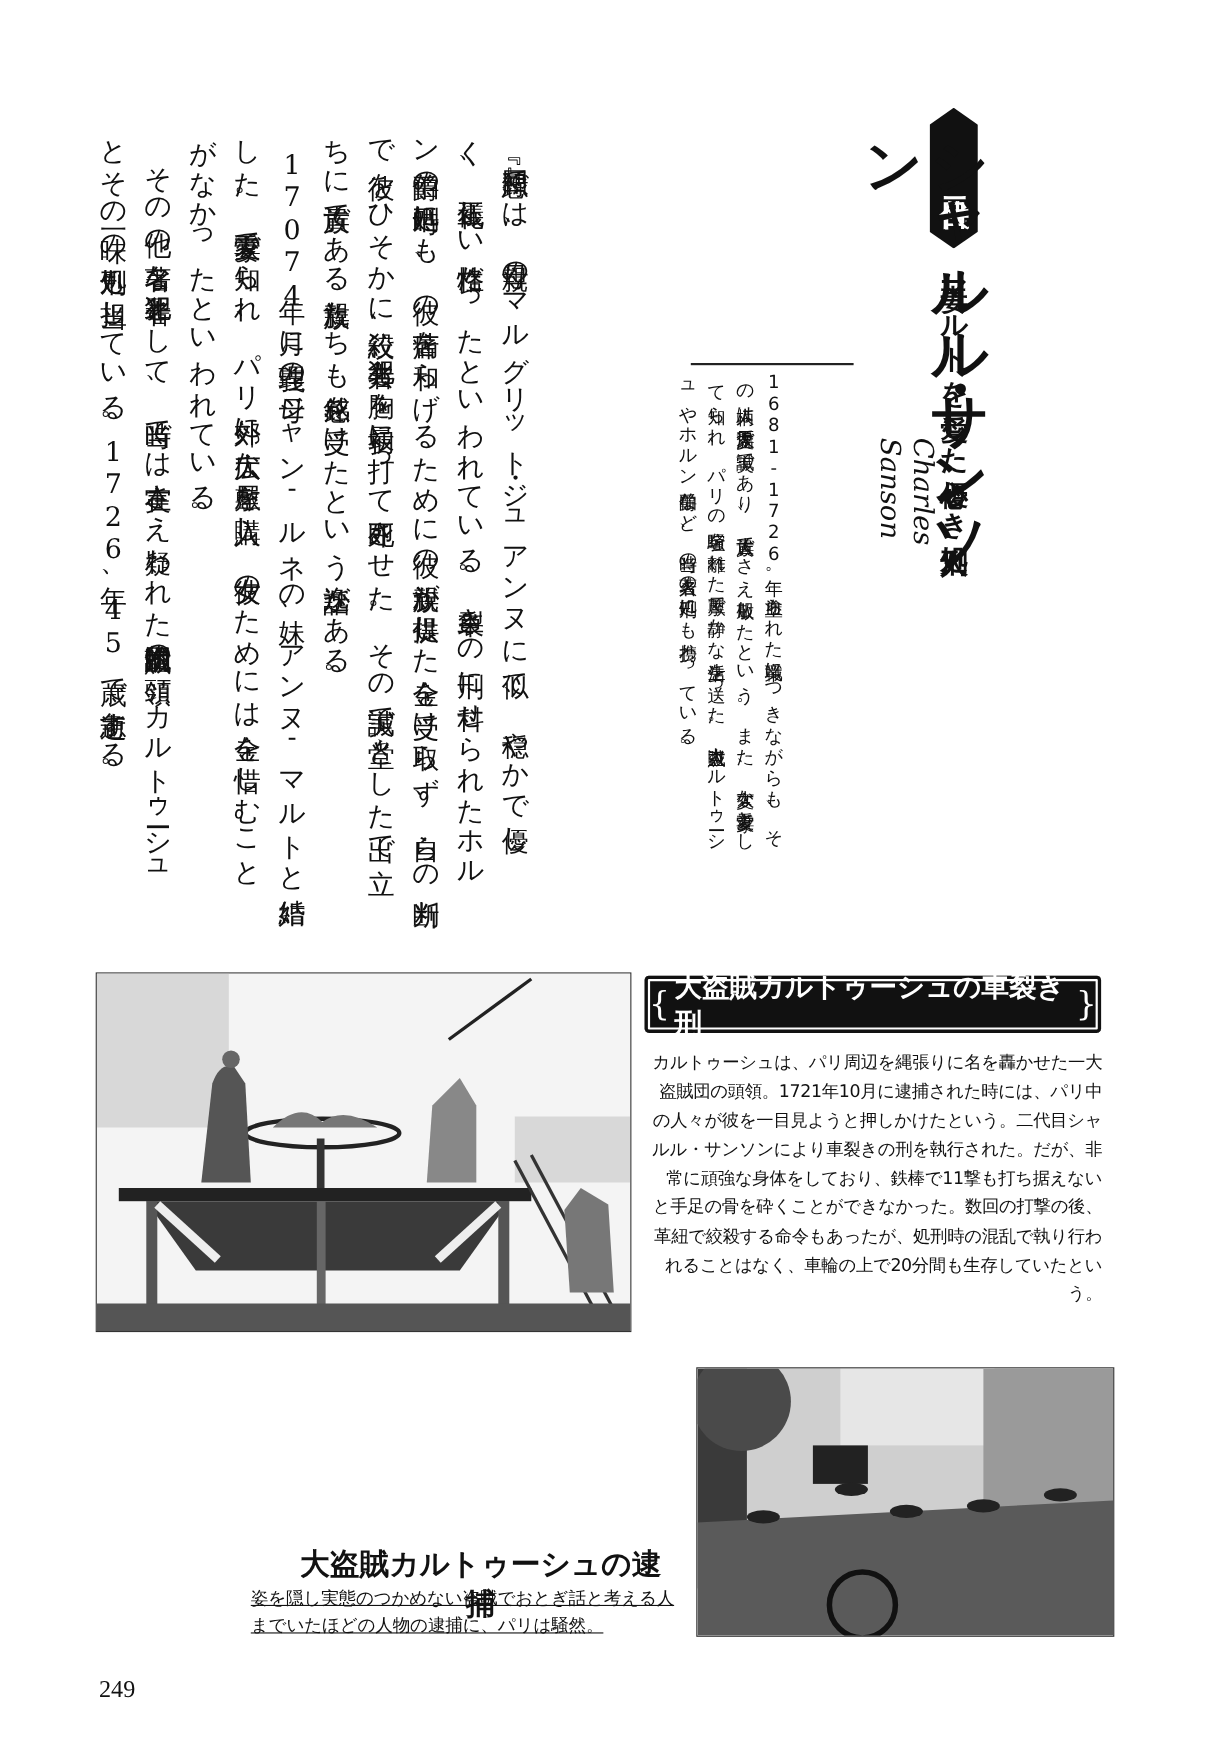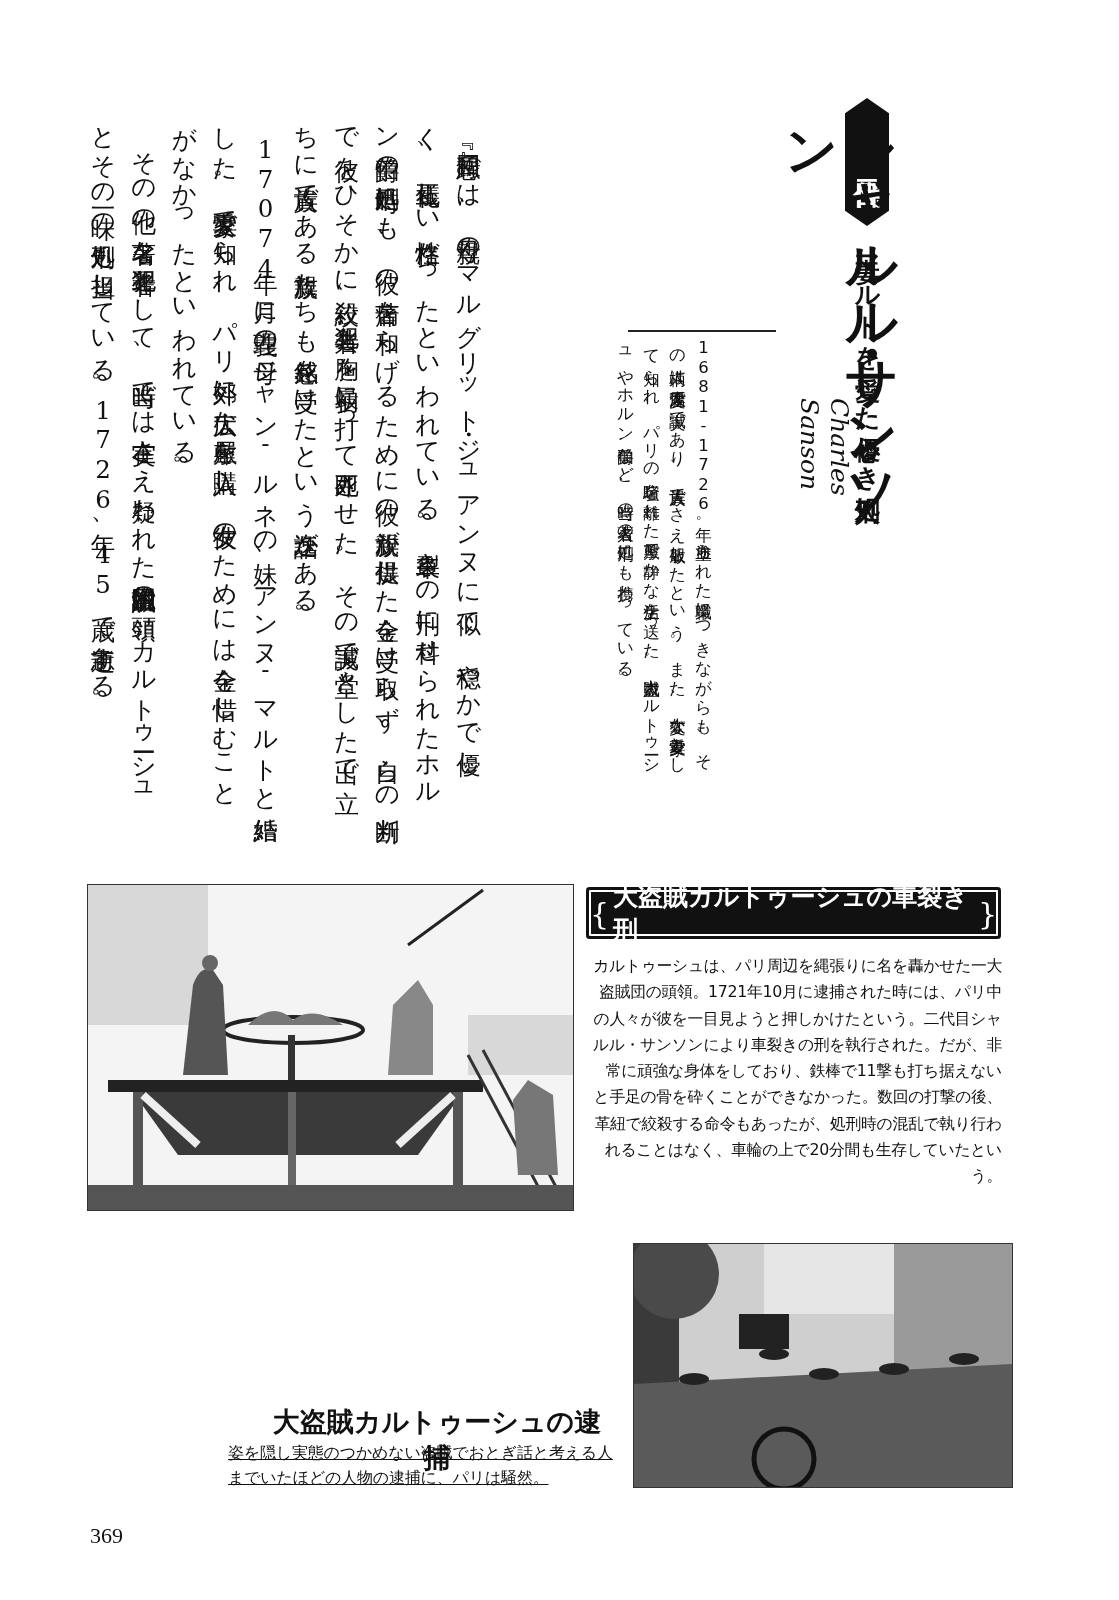--- a/index.html
+++ b/index.html
@@ -165,13 +165,13 @@
       <ellipse cx="260" cy="125" rx="15" ry="6"></ellipse>
       <ellipse cx="330" cy="115" rx="15" ry="6"></ellipse>
     </g>
     <circle cx="150" cy="215" r="30" fill="none" stroke="#111" stroke-width="5"></circle>
   </svg>
 </div>
 
 <div class="caption-title">大盗賊カルトゥーシュの逮捕</div>
 <p class="caption-body">姿を隠し実態のつかめない盗賊でおとぎ話と考える人までいたほどの人物の逮捕に、パリは騒然。</p>
 
-<div class="page-number">369</div>
+<div class="page-number">249</div>
 
 </body></html>

